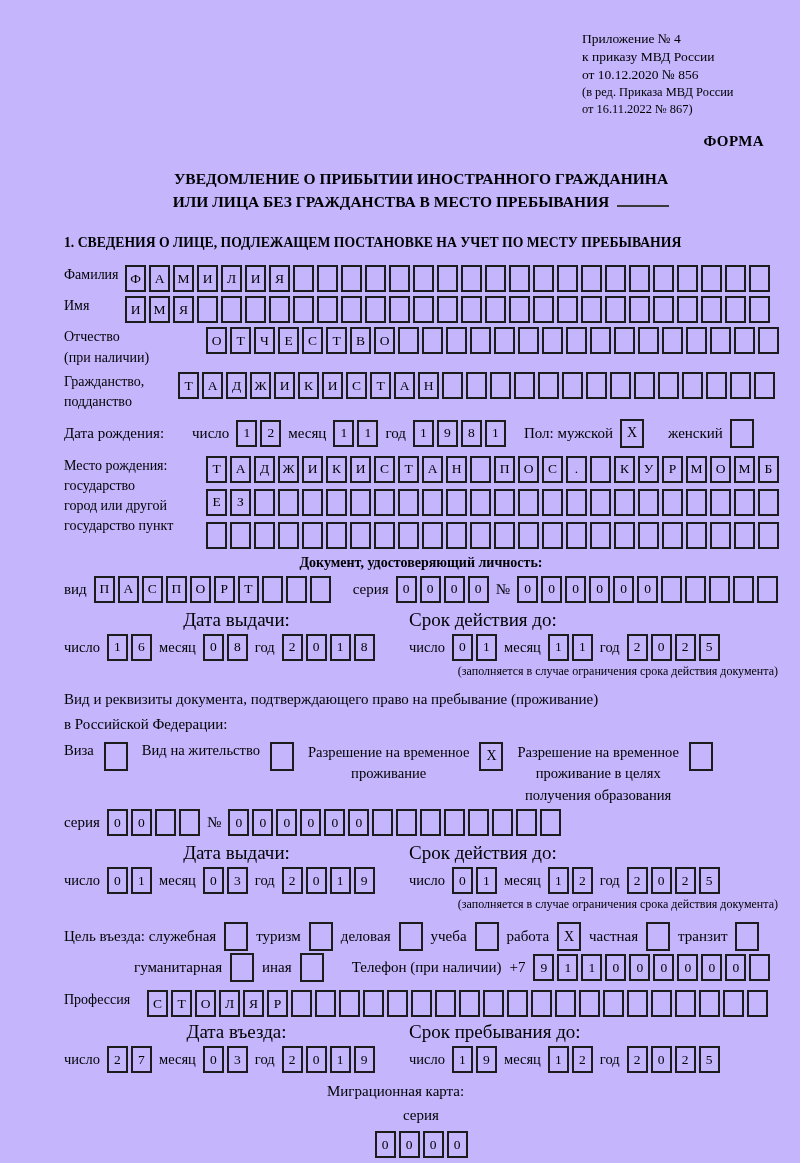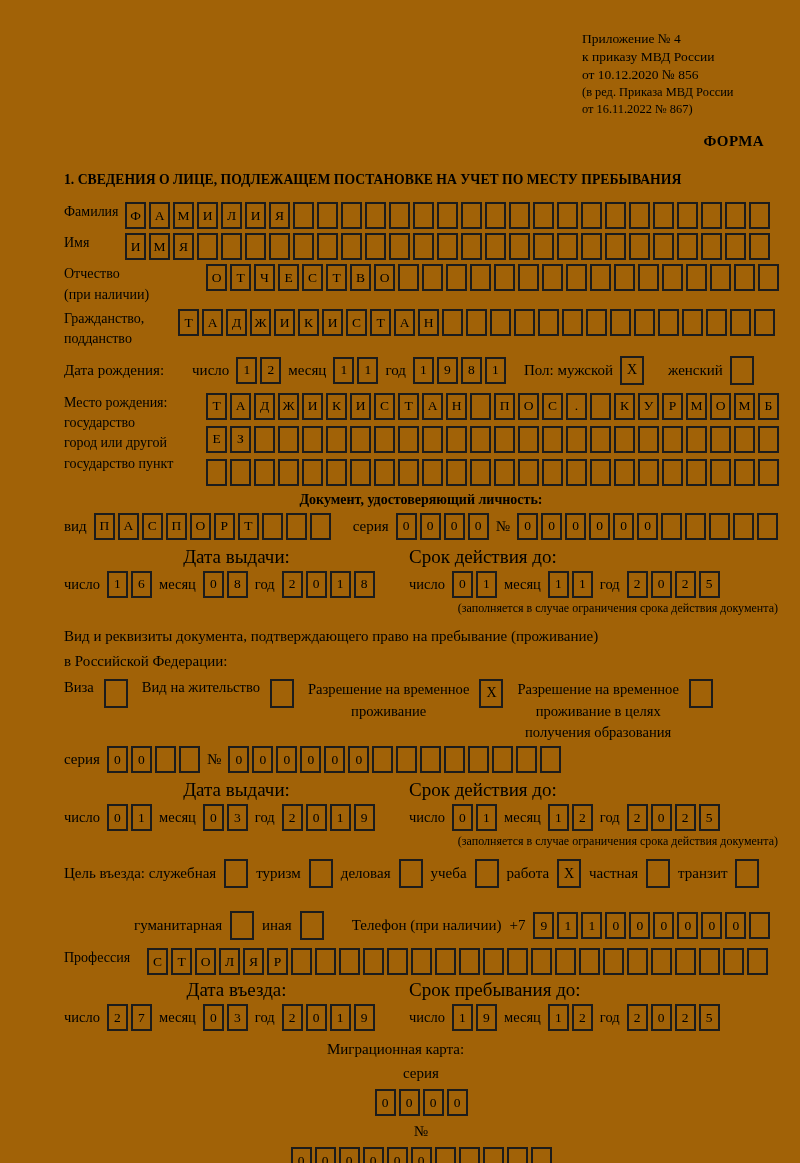--- a/index.html
+++ b/index.html
@@ -1,20 +1,20 @@
 <!DOCTYPE html>
 <html><head>
 <meta charset="utf-8">
 <style>
   html,body{margin:0;padding:0;background:#fff;}
   .page{
     width:800px;height:1163px;box-sizing:border-box;
     padding:30px 22px 0 64px;
     font-family:"Liberation Serif","DejaVu Serif",serif;
-    color:#000;background:#a16207;overflow:hidden;position:relative;
+    color:#000;background:#c4b5fd;overflow:hidden;position:relative;
   }
   
   .hdr{margin-left:auto;width:196px;font-size:13.5px;line-height:1.34;}
   .hdr .small{font-size:12.4px;}
   .forma{text-align:right;padding-right:14px;font-weight:bold;font-size:15px;margin-top:16px;letter-spacing:.4px;}
   
   .title{text-align:center;font-weight:bold;font-size:15.5px;line-height:1.45;margin-top:18px;}
   .uline{display:inline-block;width:52px;border-bottom:2px solid #3a3a3a;height:13px;vertical-align:baseline;margin-left:8px;}
   .sec1{font-weight:bold;font-size:13.7px;margin-top:22px;margin-bottom:14px;}
   
@@ -34,39 +34,43 @@
   .dh1{width:345px;text-align:center;}
   .dh2{width:340px;}
   .dvals{display:flex;align-items:center;margin-top:3px;}
   .dgleft{width:345px;}
   .dnote{font-size:12px;text-align:right;margin-top:3px;}
   .permit-txt{font-size:15px;line-height:1.7;margin-top:8px;}
   .permit-row{display:flex;align-items:flex-start;margin-top:4px;gap:14px;}
   .pgroup{display:flex;align-items:flex-start;gap:10px;font-size:14.6px;}
   .plbl{text-align:center;line-height:1.5;}
   .purpose{display:flex;align-items:center;gap:8px;font-size:15px;margin-top:10px;}
-  .purpose2{display:flex;align-items:center;gap:8px;font-size:15px;margin-top:23px;padding-left:70px;}
+  .purpose2{display:flex;align-items:center;gap:8px;font-size:15px;margin-top:2px;padding-left:70px;}
   .dochead{text-align:center;font-weight:bold;font-size:14px;margin-top:6px;margin-bottom:5px;}
   .mt6{margin-top:6px;} .mt8{margin-top:8px;} .mt10{margin-top:10px;flex-direction:column;}
 </style>
 </head>
 <body>
 
 <div class="page">
 
   <div class="hdr">
     <div>Приложение № 4</div>
     <div>к приказу МВД России</div>
     <div>от 10.12.2020 № 856</div>
     <div class="small">(в ред. Приказа МВД России</div>
     <div class="small">от 16.11.2022 № 867)</div>
   </div>
 
   <div class="forma">ФОРМА</div>
 
+  <div class="title">
+    <div>УВЕДОМЛЕНИЕ О ПРИБЫТИИ ИНОСТРАННОГО ГРАЖДАНИНА</div>
+    <div><span>ИЛИ ЛИЦА БЕЗ ГРАЖДАНСТВА В МЕСТО ПРЕБЫВАНИЯ</span><span class="uline"></span></div>
+  </div>
 
   <div class="sec1">1. СВЕДЕНИЯ О ЛИЦЕ, ПОДЛЕЖАЩЕМ ПОСТАНОВКЕ НА УЧЕТ ПО МЕСТУ ПРЕБЫВАНИЯ</div>
 
   <div class="frow">
     <span class="flbl" style="width:61px">Фамилия</span>
     <span class="boxes">
         <span class="box">Ф</span>
         <span class="box">А</span>
         <span class="box">М</span>
         <span class="box">И</span>

